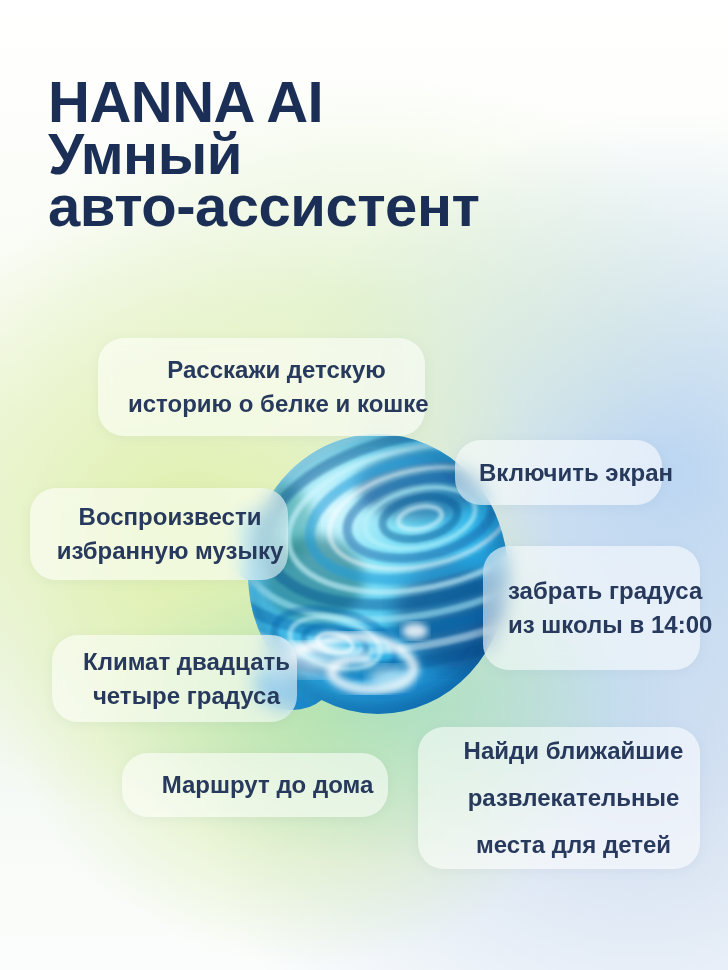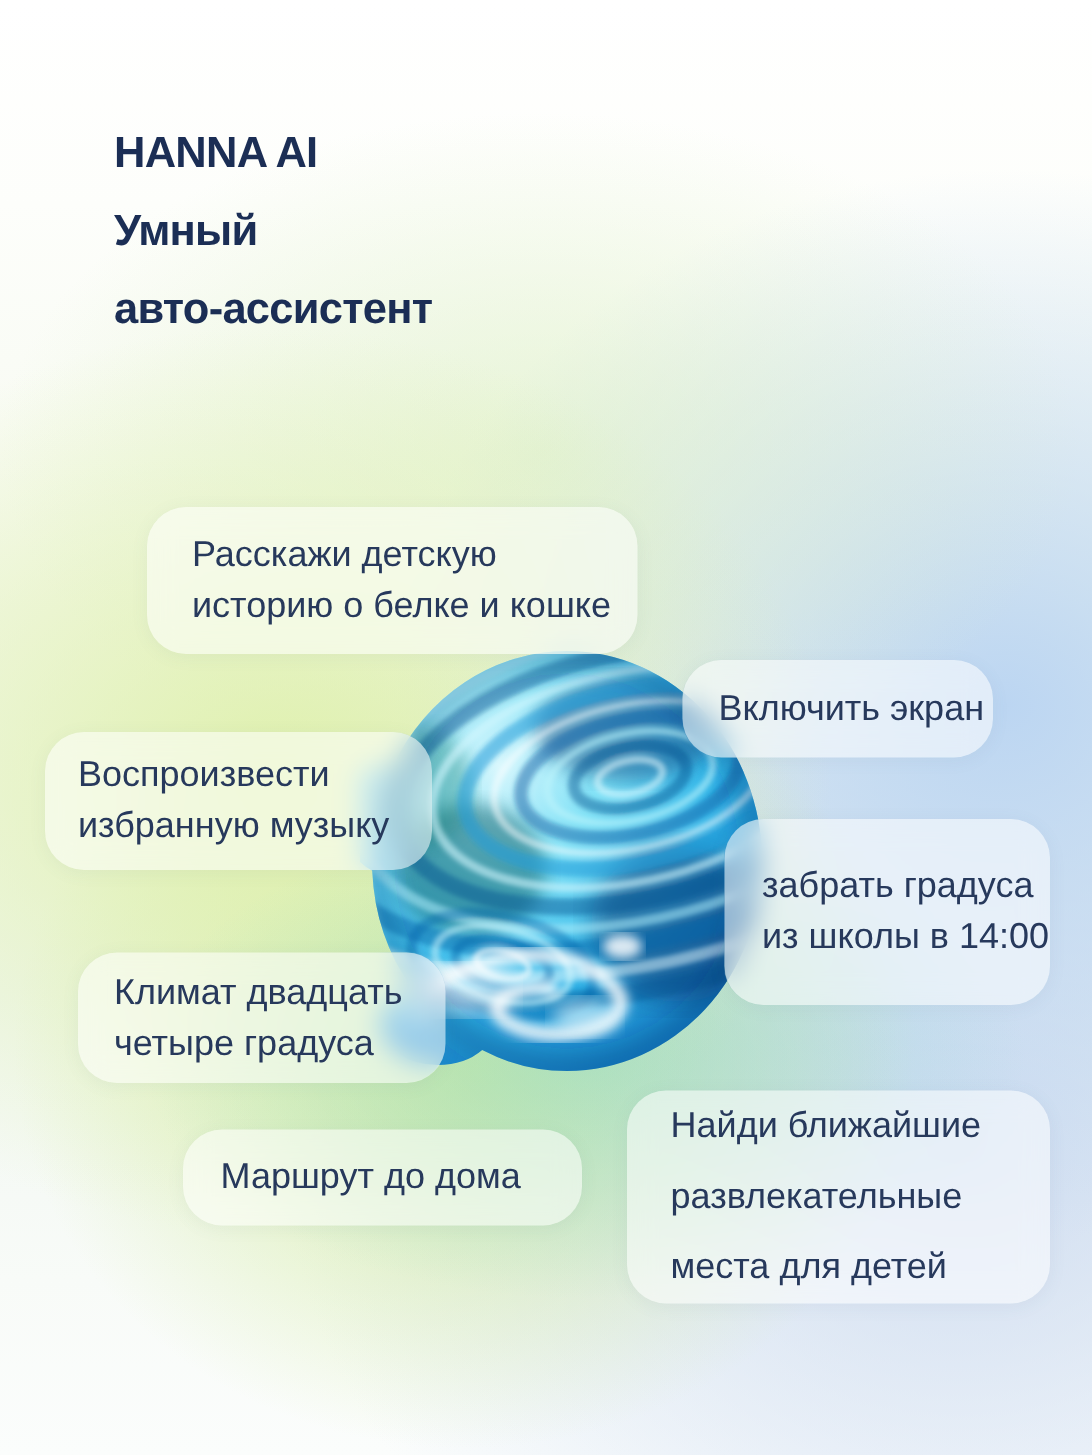--- a/index.html
+++ b/index.html
@@ -10,33 +10,34 @@
       radial-gradient(420px 230px at 390px 705px, rgba(133,214,201,0.50), transparent 70%),
       radial-gradient(520px 420px at 180px 520px, rgba(222,240,170,0.95), transparent 72%),
       radial-gradient(430px 380px at 310px 700px, rgba(203,232,140,0.80), transparent 70%),
       radial-gradient(480px 300px at 360px 300px, rgba(216,238,190,0.55), transparent 75%),
       radial-gradient(540px 470px at 670px 470px, rgba(185,212,242,0.95), transparent 76%),
       radial-gradient(600px 500px at 640px 770px, rgba(198,214,240,0.80), transparent 75%),
       linear-gradient(180deg,#ffffff 0%,#fdfefb 14%,#f5f9ee 42%,#f1f7f1 68%,#f8fbf8 88%,#fbfdfc 100%);
   }
   .title{
     position:absolute;left:48px;top:76px;
-    color:#1b2e55;font-weight:700;letter-spacing:-0.5px;line-height:52px;font-size:29px;margin-left:28px;
+    color:#1b2e55;font-weight:700;letter-spacing:-0.5px;line-height:52px;font-size:58px;
   }
   .title div{white-space:nowrap;}
   .orb{position:absolute;left:240px;top:428px;width:276px;height:292px;}
   .bubble{
     position:absolute;box-sizing:border-box;
     background:rgba(255,255,255,0.55);
     border-radius:26px;
     box-shadow:0 2px 12px rgba(90,115,145,0.07);
     backdrop-filter:blur(9px);-webkit-backdrop-filter:blur(9px);
     display:flex;flex-direction:column;justify-content:center;
-    color:#27395c;font-size:24px;font-weight:400;line-height:34px;
+    color:#27395c;font-size:24px;font-weight:700;line-height:34px;
     z-index:3;
+    text-align:center;
   }
   .bubble span{display:block;white-space:nowrap;}
   #b-story  {left:98px;  top:338px; width:327px; height:98px;  padding-left:30px;}
   #b-screen {left:455px; top:396px; width:207px; height:65px;  padding-left:24px;margin-top:44px;}
   #b-music  {left:30px;  top:488px; width:258px; height:92px;  padding-left:22px;}
   #b-remind {left:483px; top:546px; width:217px; height:124px; padding-left:25px;}
   #b-climate{left:52px;  top:635px; width:245px; height:87px;  padding-left:24px;}
   #b-route  {left:122px; top:753px; width:266px; height:64px;  padding-left:25px;}
   #b-places {left:418px; top:727px; width:282px; height:142px; padding-left:29px;gap:13px;}
 </style>

